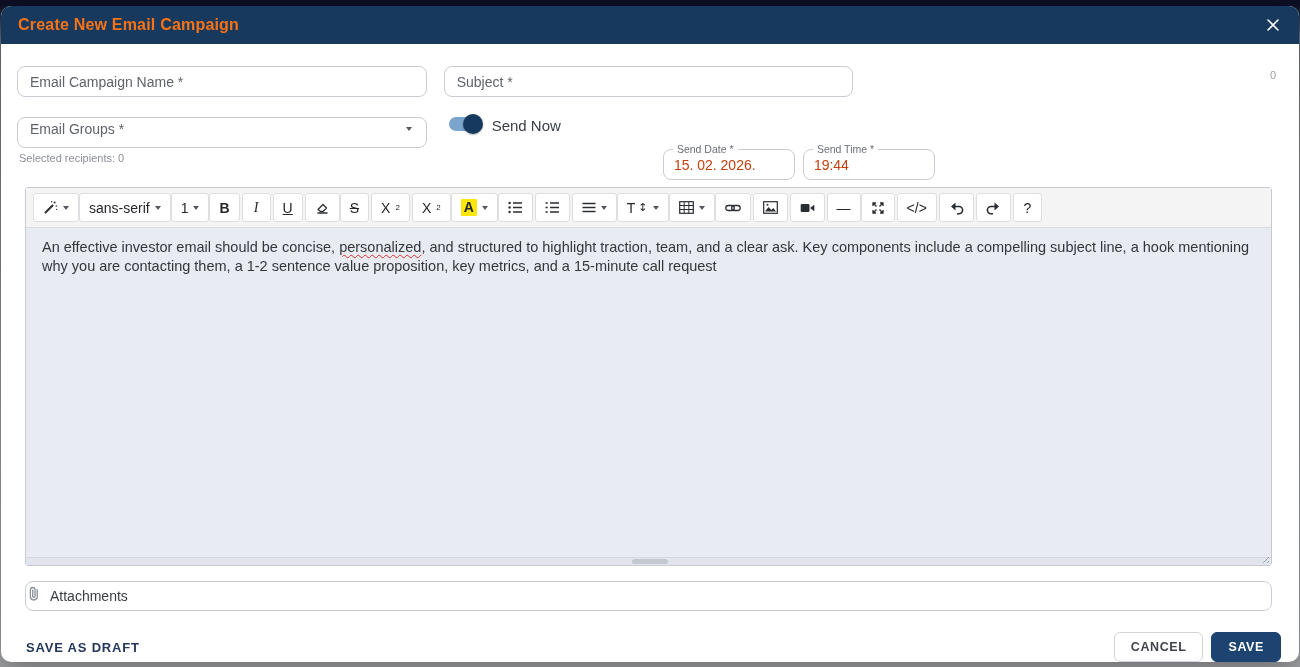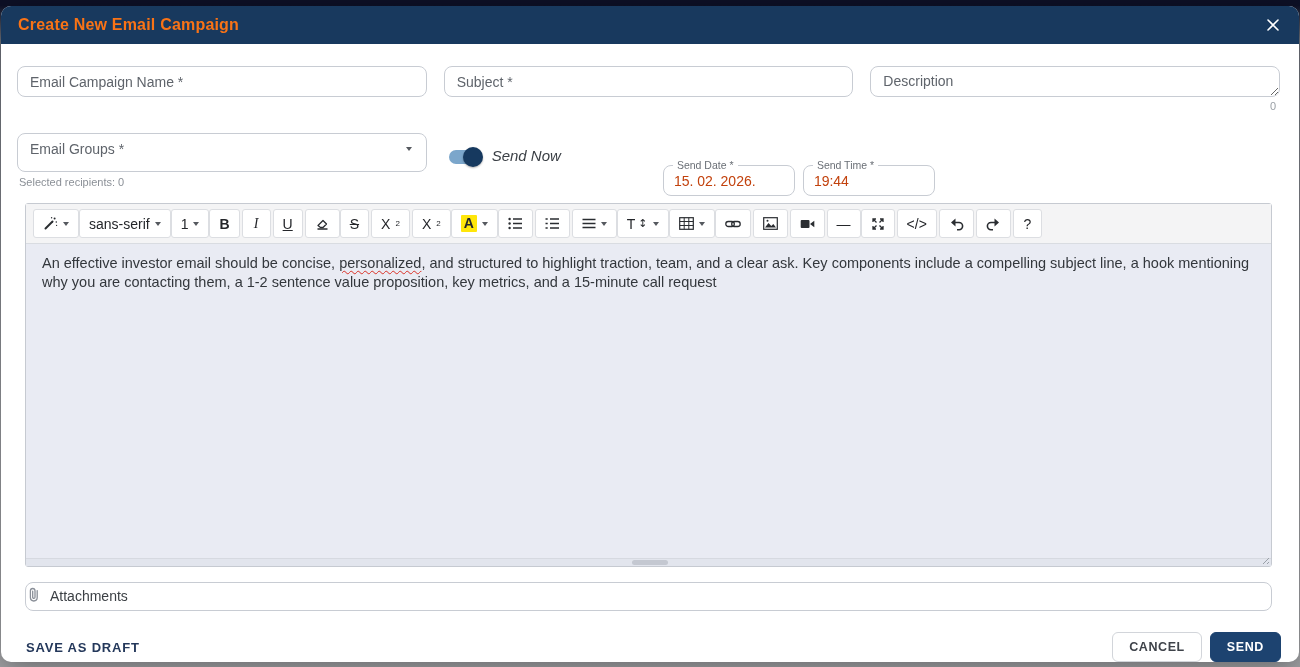--- a/index.html
+++ b/index.html
@@ -28,28 +28,28 @@
     height:31px; width:100%; border:1px solid #c8ccd3; border-radius:8px;
     padding:6px 12px; font-size:14px; font-family:inherit; color:#3c4045;
     background:#fff; outline:none;
   }
   input.fld::placeholder, textarea.fld::placeholder { color:#5f646b; opacity:1; }
   textarea.fld { resize:both; line-height:17px; overflow:hidden; }
   .counter { text-align:right; font-size:11px; color:#9aa0a6; padding:3px 4px 0 0; height:16px; }
   .row2 { display:flex; align-items:flex-start; margin:20px 19px 0 16px; }
   .select-wrap { flex:0 0 calc((100% - 34px)/3); display:flex; flex-direction:column; }
   .select {
-    height:39px; border:1px solid #c8ccd3; border-radius:8px; background:#fff;
+    height:31px; border:1px solid #c8ccd3; border-radius:8px; background:#fff;
     display:flex; align-items:center; padding:0 14px 8px 12px; font-size:14px; color:#5f646b;
     cursor:pointer;
   }
   .select .caret { margin-left:auto; }
   .caret { width:0; height:0; border-left:3.5px solid transparent; border-right:3.5px solid transparent; border-top:4px solid #55595f; }
   .hint { font-size:11px; color:#8b9097; padding:4px 0 0 2px; }
-  .toggle-area { display:flex; align-items:flex-end; margin-left:22px; height:31px;font-style:italic; }
+  .toggle-area { display:flex; align-items:flex-start; margin-left:22px; height:31px; }
   .switch { position:relative; width:33px; height:14px; background:#7ba6cb; border-radius:7px; cursor:pointer; }
   .switch .knob { position:absolute; right:-1px; top:-3px; width:20px; height:20px; border-radius:50%; background:#16395f; box-shadow:0 1px 2px rgba(0,0,0,.3); }
   .toggle-label { margin-left:10px; font-size:15px; color:#3a3f45; }
   .outlined { position:relative; width:132px; height:31px; border:1px solid #c8ccd3; border-radius:8px; background:#fff;
     display:flex; align-items:center; padding:0 10px;margin-top:32px; }
   .outlined .flabel { position:absolute; top:-7px; left:9px; background:#fff; padding:0 4px; font-size:10.5px; color:#6a6f76; white-space:nowrap; }
   .outlined input { border:none; outline:none; width:100%; font-size:14px; color:#c2410c; font-family:inherit; background:transparent; }
   .date-fld { margin-left:102px; }
   .time-fld { margin-left:8px; }
   
@@ -107,21 +107,20 @@
   </div>
 
   <div class="row1">
     <div class="col">
       <input class="fld" type="text" placeholder="Email Campaign Name *" style="">
     </div>
     <div class="col">
       <input class="fld" type="text" placeholder="Subject *" style="">
     </div>
     <div class="col">
-      <textarea class="fld" placeholder="Description" style=""></textarea>
       <div class="counter">0</div>
     </div>
   </div>
 
   <div class="row2">
     <div class="select-wrap">
       <div class="select">
         <span>Email Groups *</span>
         <span class="caret"></span>
       </div>
@@ -330,17 +329,17 @@
           <path d="M11.2 4.6 v7 a3.4 3.4 0 0 1 -6.8 0 V4.8 a2.3 2.3 0 0 1 4.6 0 v6.4 a1.15 1.15 0 0 1 -2.3 0 V5.2" fill="none" stroke="#8a8f98" stroke-width="1.3" stroke-linecap="round"></path>
         </svg>
     </span>
     <span class="attach-label">Attachments</span>
   </div>
 
   <div class="footer">
     <span class="save-draft">SAVE AS DRAFT</span>
     <div class="btns">
       <button class="btn btn-cancel">CANCEL</button>
-      <button class="btn btn-send">SEND</button>
+      <button class="btn btn-send">SAVE</button>
     </div>
   </div>
 
 </div>
 
 </body></html>

